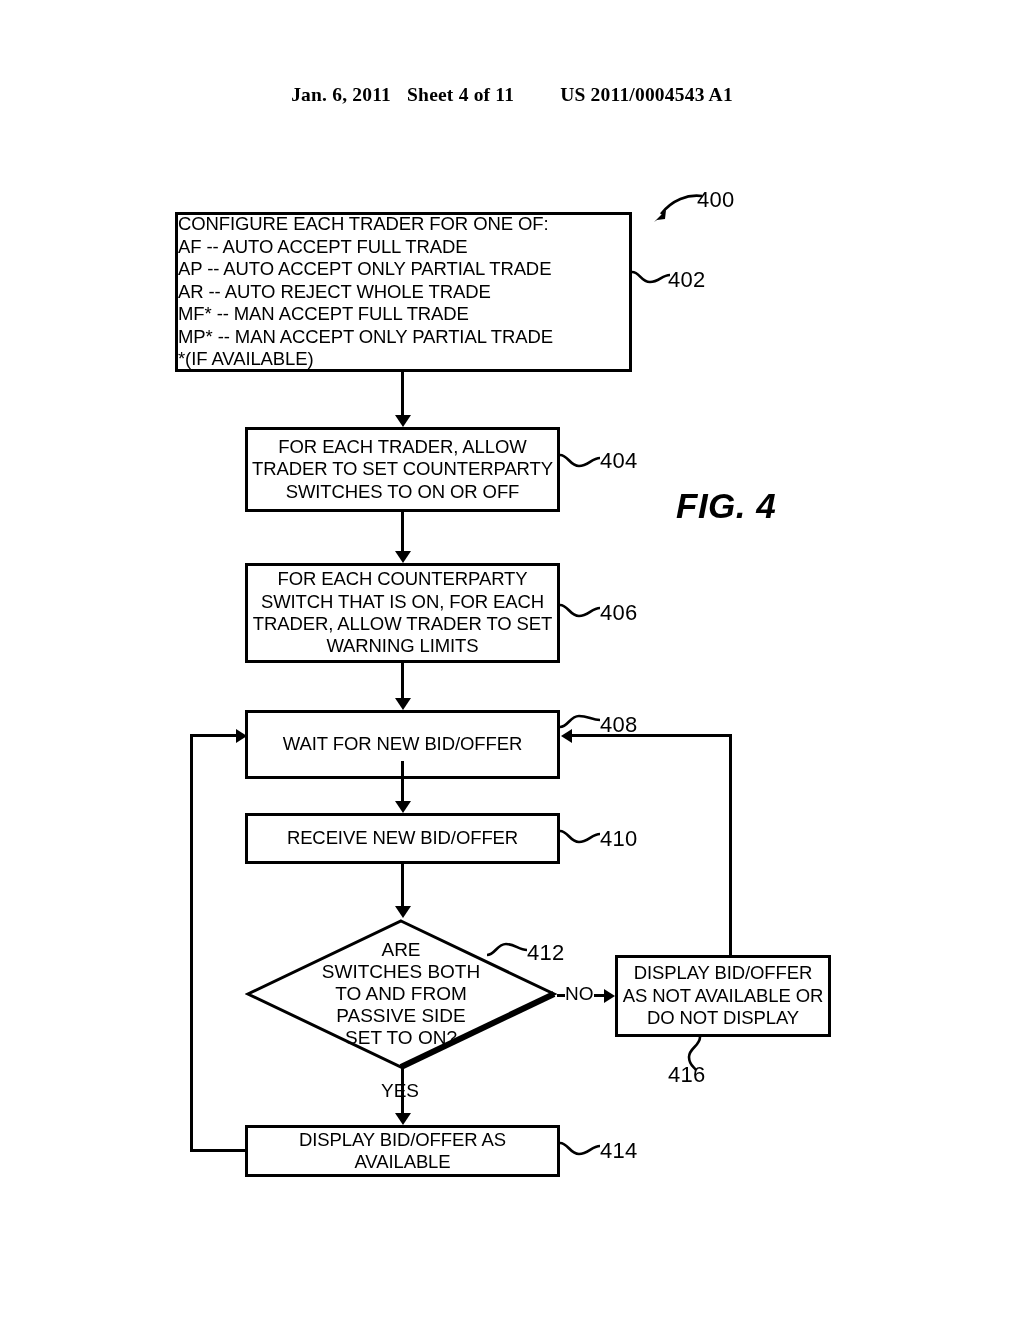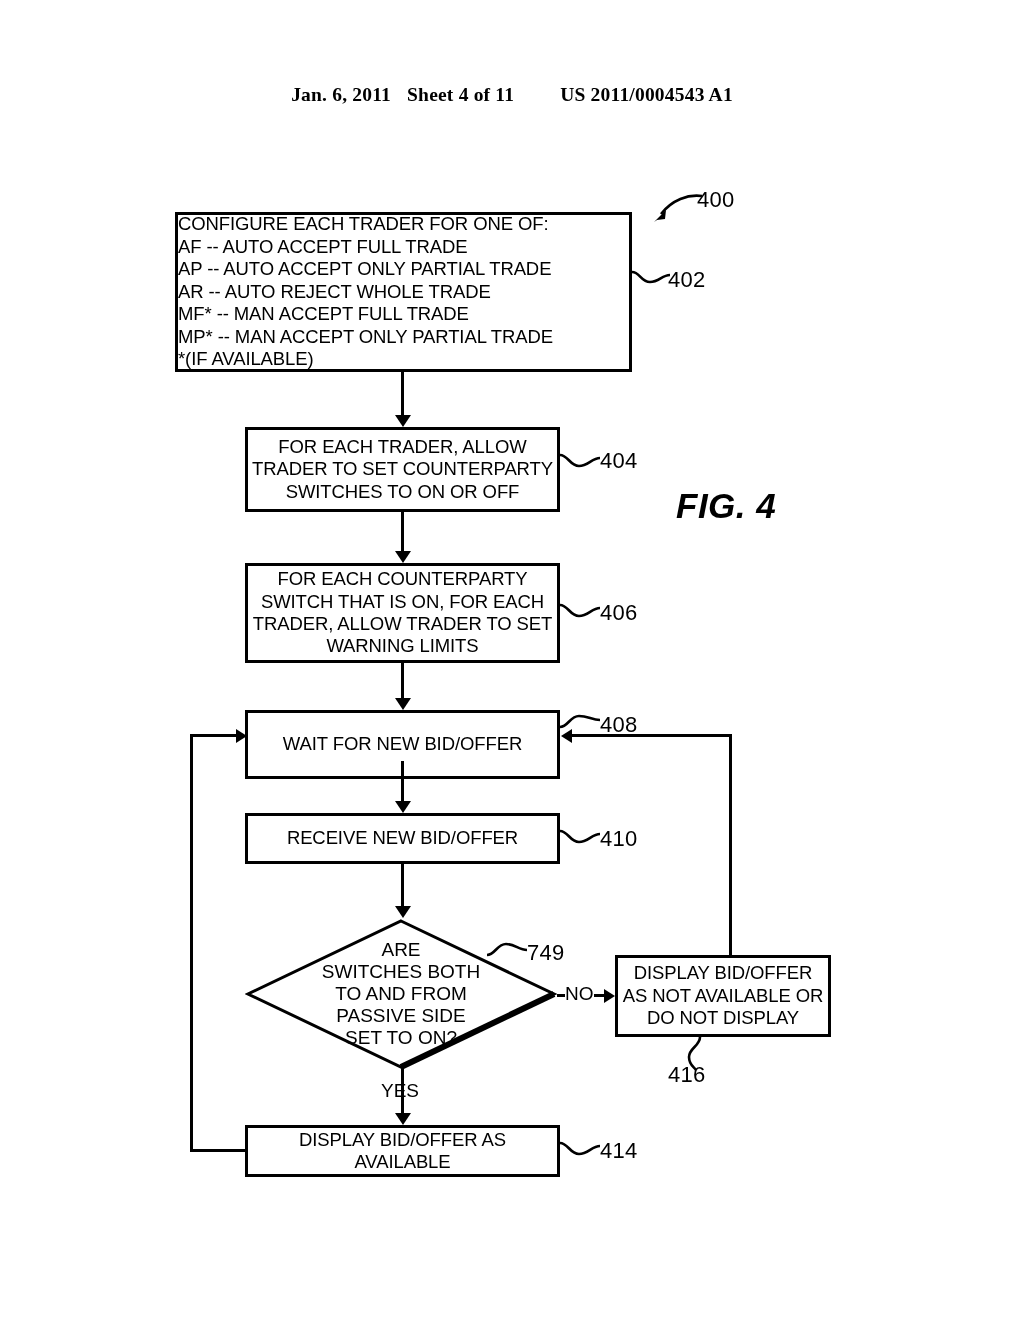--- a/index.html
+++ b/index.html
@@ -315,21 +315,21 @@
       <path d="M 0,4 C 8,4 10,15 19,15 C 28,15 32,7 40,7" fill="none" stroke="#000" stroke-width="2.6"></path>
     </svg>
   </div>
   <div class="ref-num" id="ref-410">410</div>
 
   <div class="leader" style="left:487px; top:941px;">
     <svg width="42" height="22" viewBox="0 0 42 22">
       <path d="M 0,14 C 8,14 10,3 19,3 C 28,3 32,9 40,9" fill="none" stroke="#000" stroke-width="2.6"></path>
     </svg>
   </div>
-  <div class="ref-num" id="ref-412">749</div>
+  <div class="ref-num" id="ref-412">412</div>
 
   <div class="leader" style="left:560px; top:1139px;">
     <svg width="42" height="22" viewBox="0 0 42 22">
       <path d="M 0,4 C 8,4 10,15 19,15 C 28,15 32,7 40,7" fill="none" stroke="#000" stroke-width="2.6"></path>
     </svg>
   </div>
   <div class="ref-num" id="ref-414">414</div>
 
   <div class="leader" style="left:686px; top:1037px;">
     <svg width="26" height="34" viewBox="0 0 26 34">

